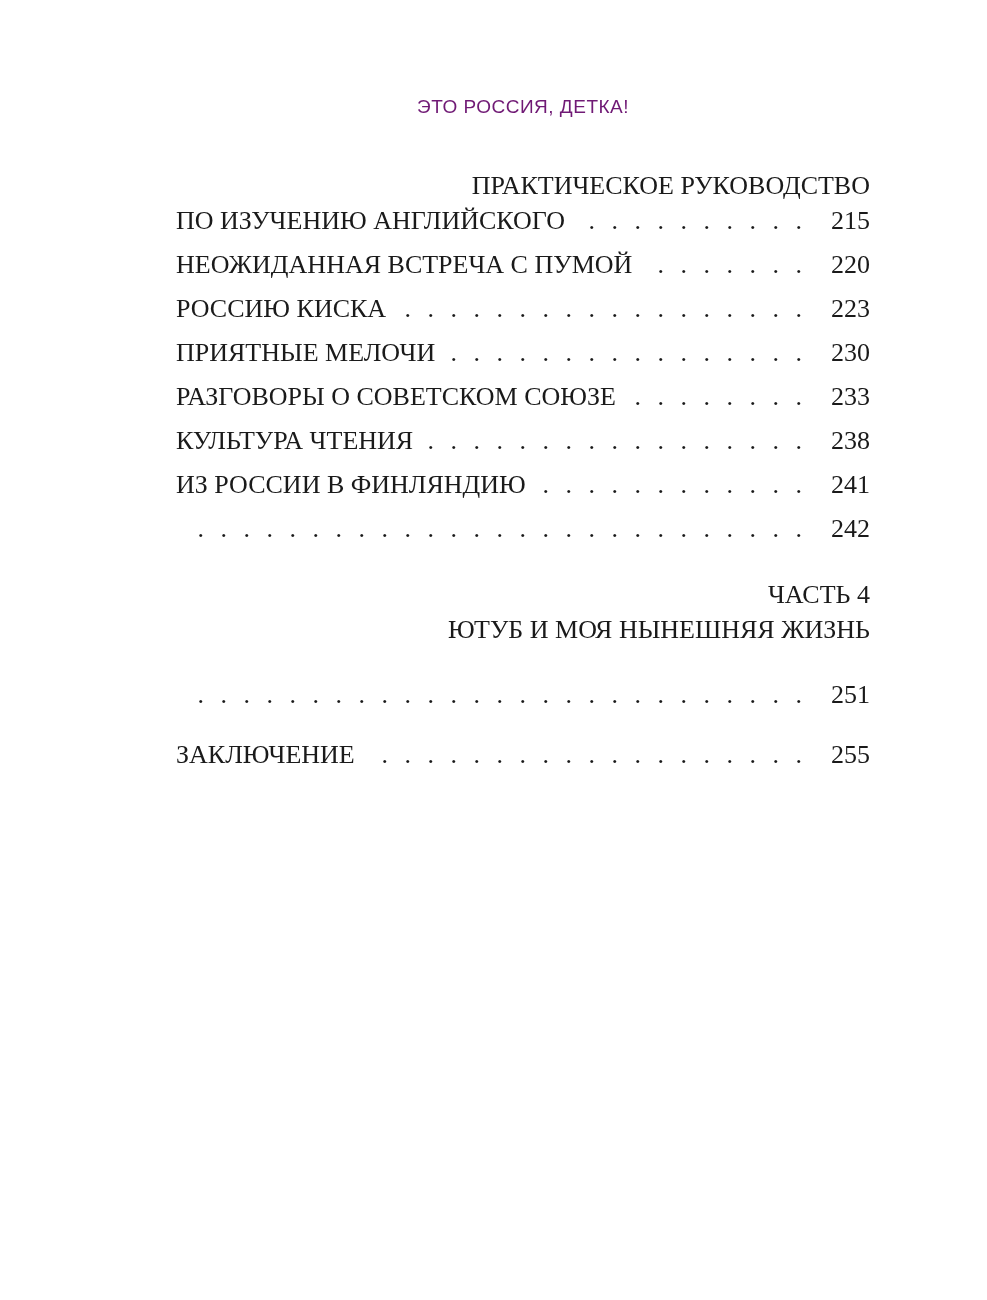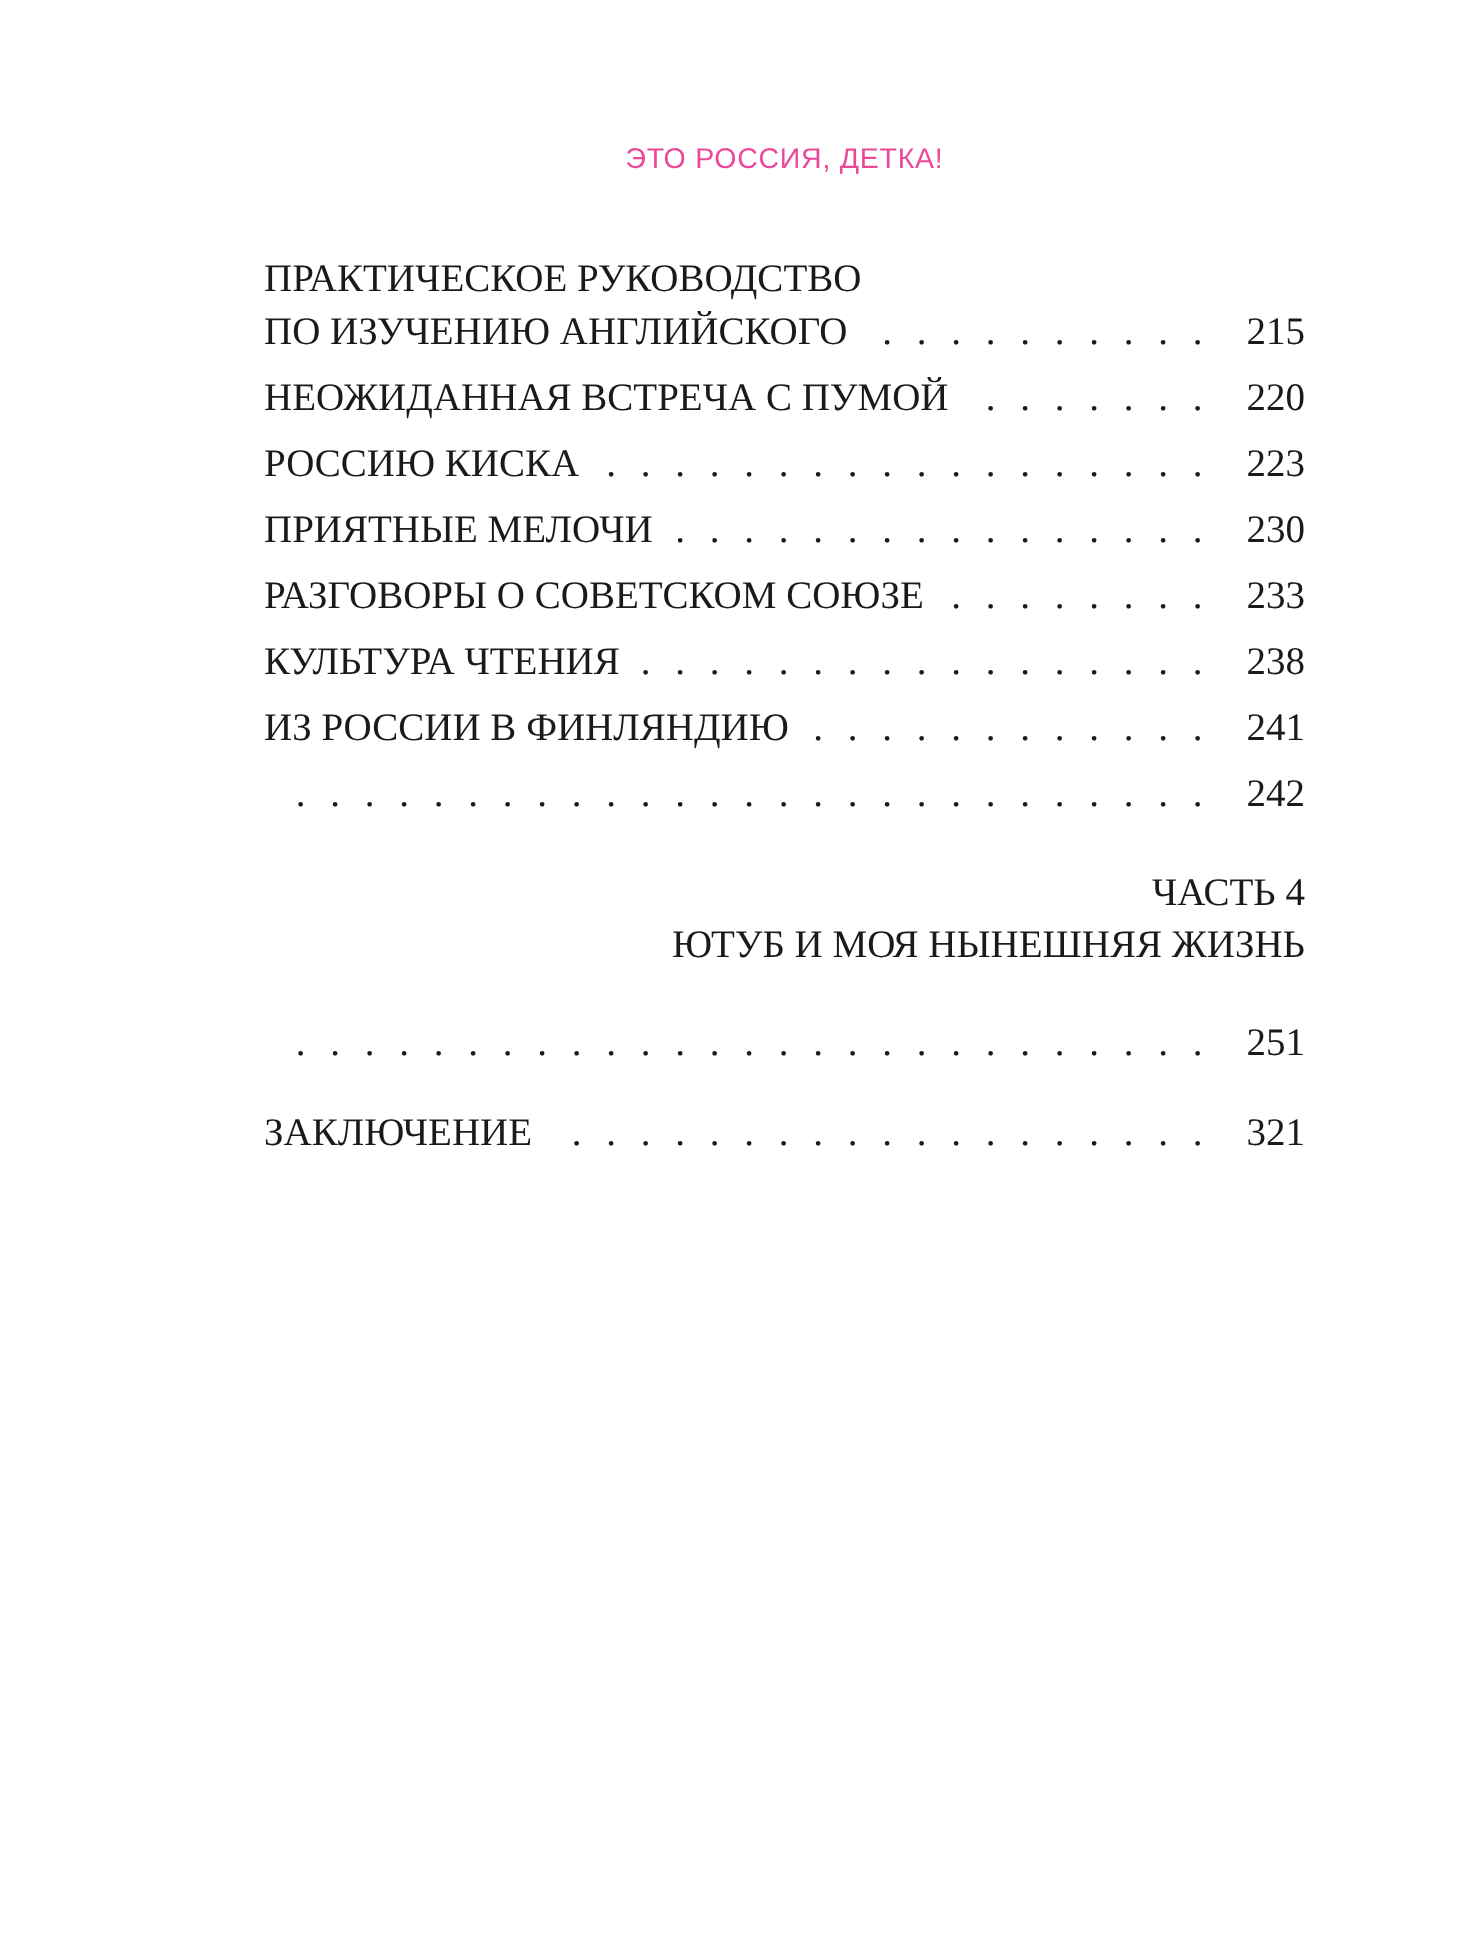--- a/index.html
+++ b/index.html
@@ -21,29 +21,30 @@
     left: 176px;
     top: 96px;
     width: 694px;
   }
   .running-head {
     font-family: "Liberation Sans", "DejaVu Sans", sans-serif;
     font-size: 19px;
     line-height: 22px;
     letter-spacing: 0.5px;
     text-align: center;
-    color: #ec4899;
+    color: #701a75;
   }
   .toc {
     margin-top: 54px;
     font-size: 26px;
   }
   .toc-line {
     line-height: 28px;
     white-space: nowrap;
+    text-align: right;
   }
   .entry-first-line {
     margin-bottom: 7px;
   }
   .toc-row {
     display: flex;
     align-items: baseline;
     line-height: 28px;
     margin-bottom: 16px;
     font-family: Liberation Serif, serif;
@@ -144,18 +145,18 @@
       </div>
 
       <div class="toc-row">
         <span class="leader">. . . . . . . . . . . . . . . . . . . . . . . . . . . . . . . . . . . . . . . . . . . . . . . . . . . . . . . . . . . .</span>
         <span class="toc-page">251</span>
       </div>
 
       <div class="toc-row extra-gap">
         <span class="toc-title">ЗАКЛЮЧЕНИЕ</span>
         <span class="leader">. . . . . . . . . . . . . . . . . . . . . . . . . . . . . . . . . . . . . . . . . . . . . . . . . . . . . . . . . . . .</span>
-        <span class="toc-page">321</span>
+        <span class="toc-page">255</span>
       </div>
 
     </div>
   </div>
 </div>
 
 </body></html>

